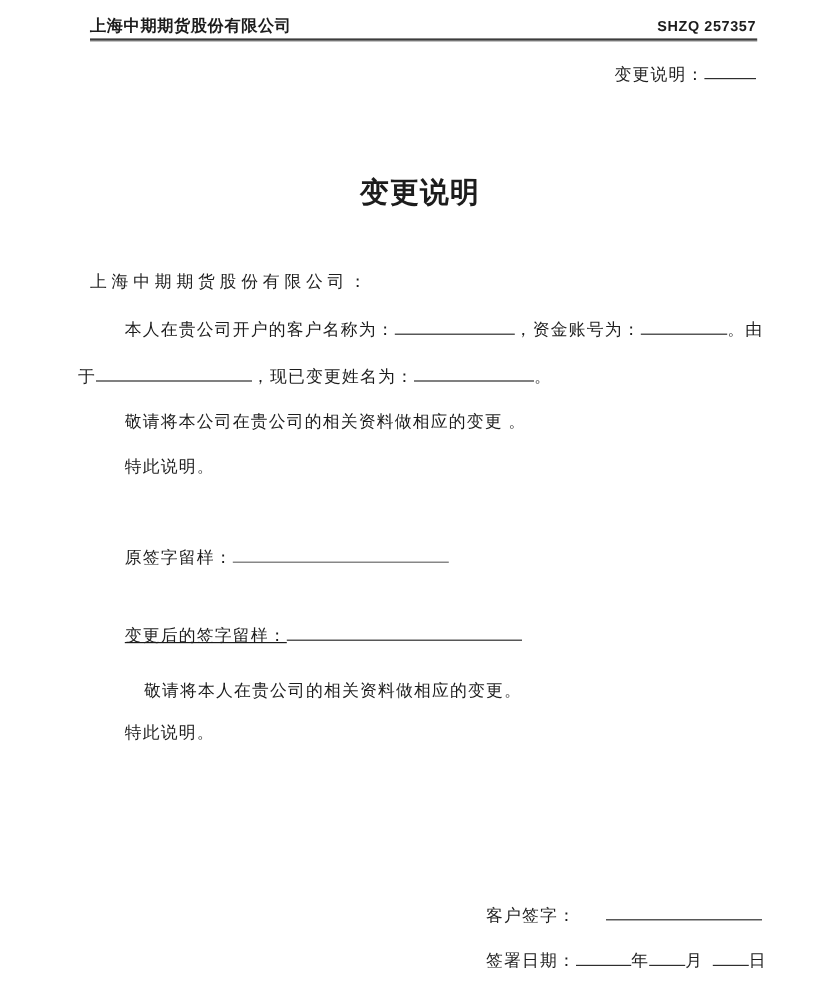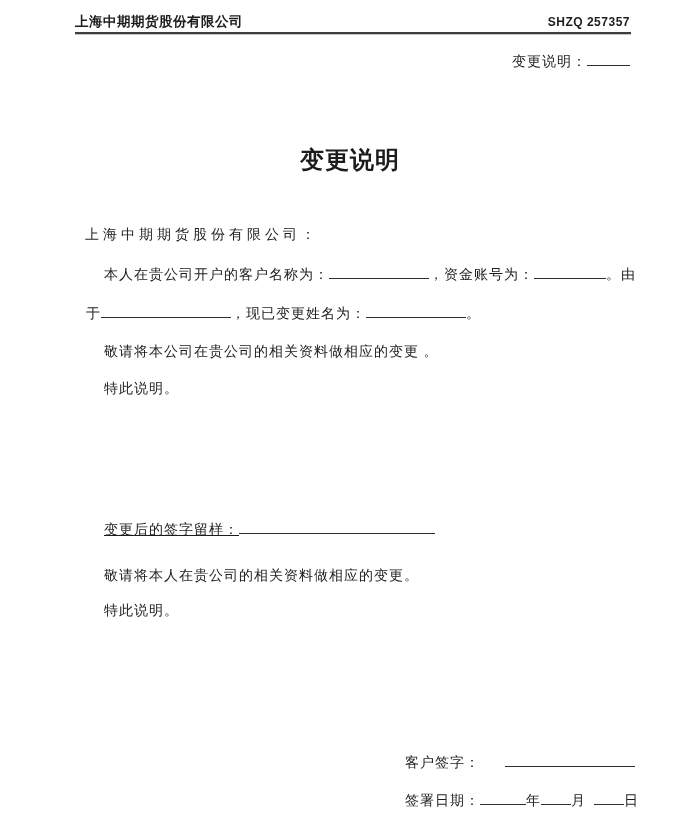--- a/index.html
+++ b/index.html
@@ -32,30 +32,30 @@
   }
   .contract-row{right:70px;top:52px;font-size:14px;letter-spacing:1px;}
 
   
   .doc-title{
     left:0;top:144px;width:700px;text-align:center;
     font-family:"Liberation Sans","DejaVu Sans",sans-serif;
     font-weight:bold;font-size:24px;letter-spacing:1px;margin:0;
   }
 
-  .salutation{left:75px;top:226px;letter-spacing:4px;margin-left:10px;}
+  .salutation{left:75px;top:226px;letter-spacing:4px;}
 
   .bodyline{letter-spacing:1px;}
   .p1{left:104px;top:265px;}
-  .p2{left:86px;top:304px;font-family:Liberation Serif, serif;}
+  .p2{left:65px;top:304px;font-family:Liberation Serif, serif;}
   .p3{left:104px;top:343px;}
   .p4{left:104px;top:380px;}
   .sig1{left:104px;top:455px;}
   .sig2{left:104px;top:520px;text-decoration:underline;}
-  .p5{left:104px;top:567px;}
+  .p5{left:120px;top:567px;}
   .p6{left:104px;top:602px;}
   .cust{left:405px;top:753px;letter-spacing:1px;}
   .date{left:405px;top:791px;letter-spacing:1px;text-align:right;}
 
   
   .blank{
     display:inline-block;
     height:0.95em;
     border-bottom:1px solid #2e2e2e;
     vertical-align:baseline;
@@ -93,20 +93,23 @@
     <span>本人在贵公司开户的客户名称为：</span><span class="blank b-name"></span><span>，资金账号为：</span><span class="blank b-account"></span><span>。由</span>
   </div>
 
   <div class="abs bodyline p2">
     <span>于</span><span class="blank b-reason"></span><span>，现已变更姓名为：</span><span class="blank b-newname"></span><span>。</span>
   </div>
 
   <div class="abs bodyline p3">敬请将本公司在贵公司的相关资料做相应的变更 。</div>
   <div class="abs bodyline p4">特此说明。</div>
 
+  <div class="abs bodyline sig1">
+    <span>原签字留样：</span><span class="blank b-origsig"></span>
+  </div>
   <div class="abs bodyline sig2">
     <span>变更后的签字留样：</span><span class="blank b-newsig"></span>
   </div>
 
   <div class="abs bodyline p5">敬请将本人在贵公司的相关资料做相应的变更。</div>
   <div class="abs bodyline p6">特此说明。</div>
 
   <div class="abs cust">
     <span>客户签字：</span><span class="blank b-custsig"></span>
   </div>

